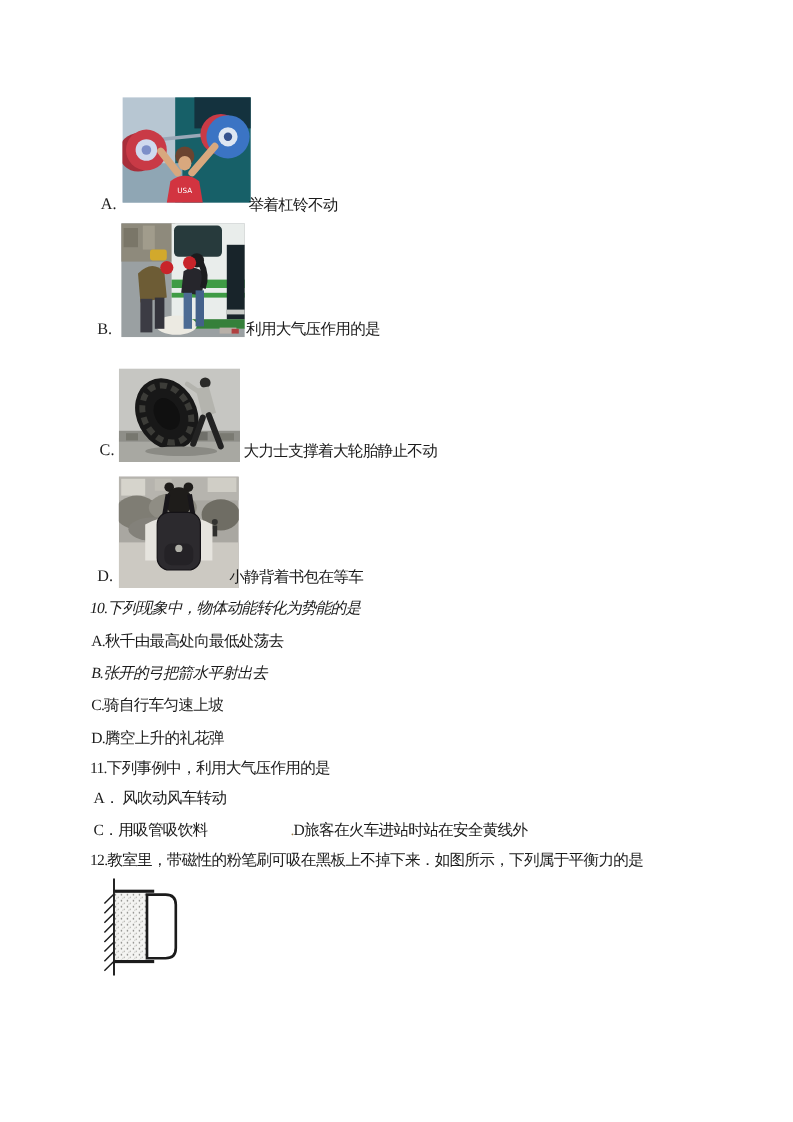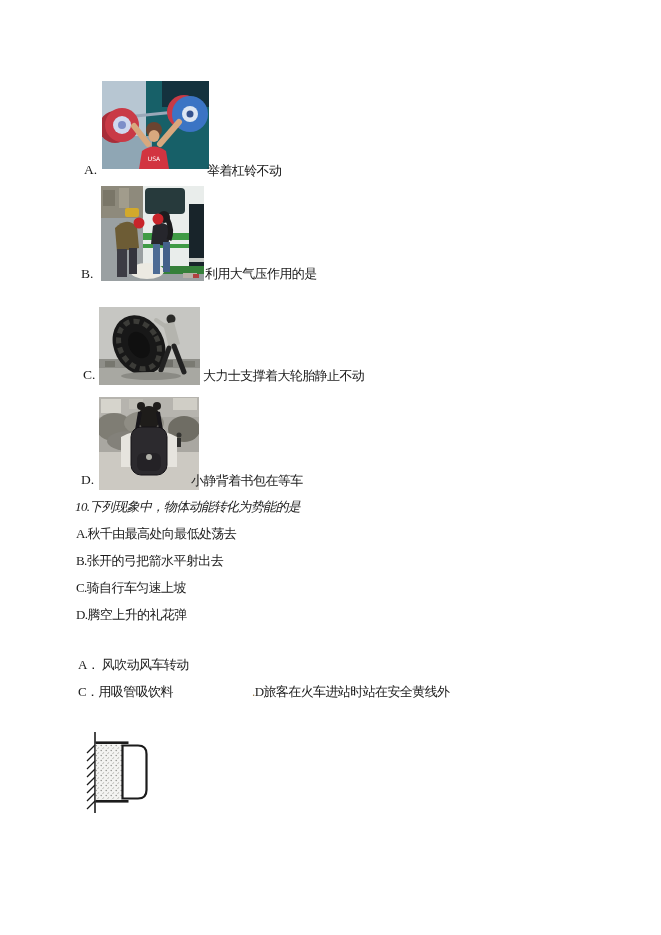--- a/index.html
+++ b/index.html
@@ -121,30 +121,32 @@
     <path d="M38,33 L41,15" stroke="#18161a" stroke-width="4"></path>
     <path d="M62,33 L59,15" stroke="#18161a" stroke-width="4"></path>
     <rect x="32" y="30" width="36" height="48" rx="10" fill="#2c2a2e" stroke="#141216"></rect>
     <rect x="38" y="56" width="24" height="18" rx="6" fill="#242226"></rect>
     <circle cx="50" cy="60" r="3" fill="#b0b0a8"></circle>
   </svg>
   <span class="tline" style="left:191px; top:473px;">小静背着书包在等车</span>
 
   <div class="tline" style="left:75px; top:499px;font-style:italic;">10.下列现象中，物体动能转化为势能的是</div>
   <div class="tline" style="left:76px; top:526px;">A.秋千由最高处向最低处荡去</div>
-  <div class="tline" style="left:76px; top:553px;">B.张开的弓把箭水平射出去</div>
+  <div class="tline" style="left:76px; top:553px;font-style:italic;">B.张开的弓把箭水平射出去</div>
   <div class="tline" style="left:76px; top:580px;">C.骑自行车匀速上坡</div>
   <div class="tline" style="left:76px; top:607px;">D.腾空上升的礼花弹</div>
 
+  <div class="tline" style="left:75px; top:632px;">11.下列事例中，利用大气压作用的是</div>
   <div class="tline" style="left:78px; top:657px;">A． 风吹动风车转动</div>
   <div class="tline" style="left:78px; top:684px;">C．用吸管吸饮料</div>
-  <div class="tline" style="left:242px; top:684px;margin-left:10px;">
+  <div class="tline" style="left:242px; top:684px;">
     <span class="lead-dot">.</span><span>D</span><span>旅客在火车进站时站在安全黄线外</span>
   </div>
 
+  <div class="tline" style="left:75px; top:709px;">12.教室里，带磁性的粉笔刷可吸在黑板上不掉下来．如图所示，下列属于平衡力的是</div>
 
   <svg class="fimg" style="left:80px; top:729px;" width="75" height="88" viewBox="0 0 75 88">
     <defs>
       <pattern id="speck" width="5" height="5" patternUnits="userSpaceOnUse">
         <rect width="5" height="5" fill="#f4f4f2"></rect>
         <circle cx="1.2" cy="1.5" r="0.7" fill="#8a8a86"></circle>
         <circle cx="3.6" cy="3.8" r="0.6" fill="#aFaFaB"></circle>
         <circle cx="2.4" cy="4.4" r="0.4" fill="#96968f"></circle>
       </pattern>
     </defs>

